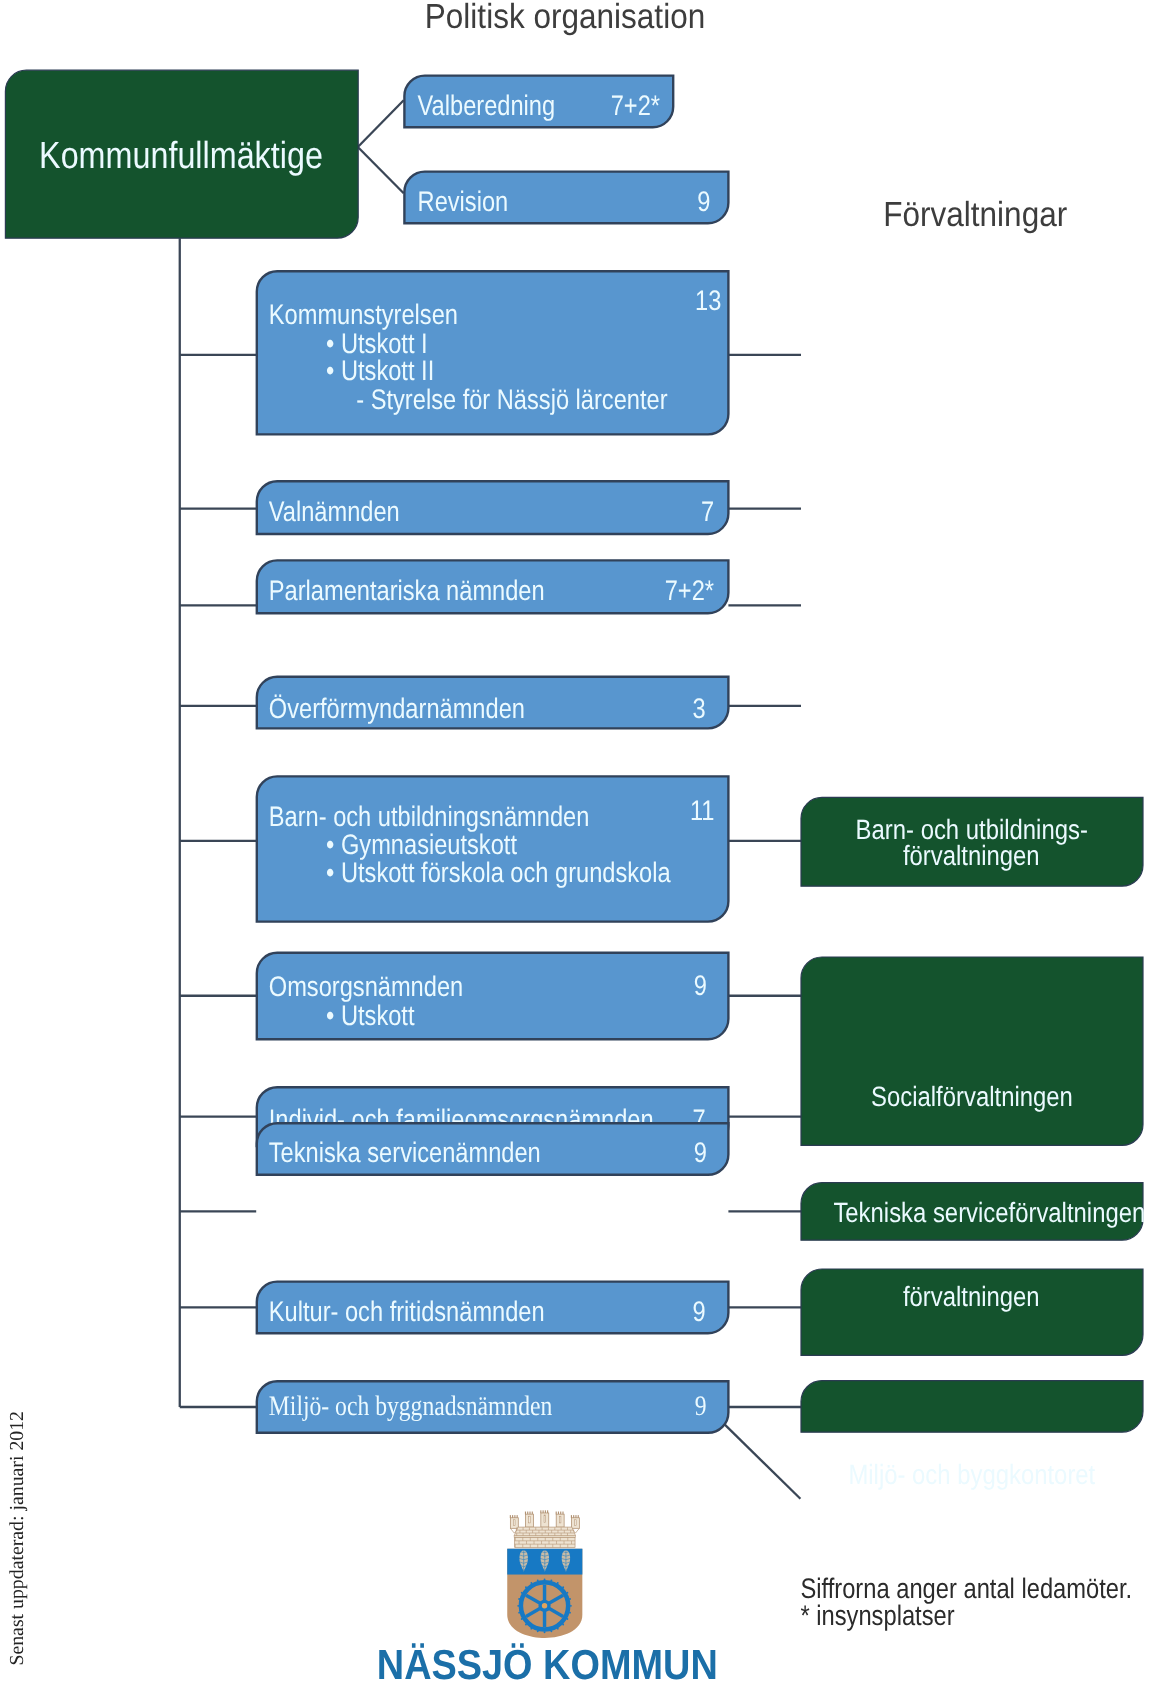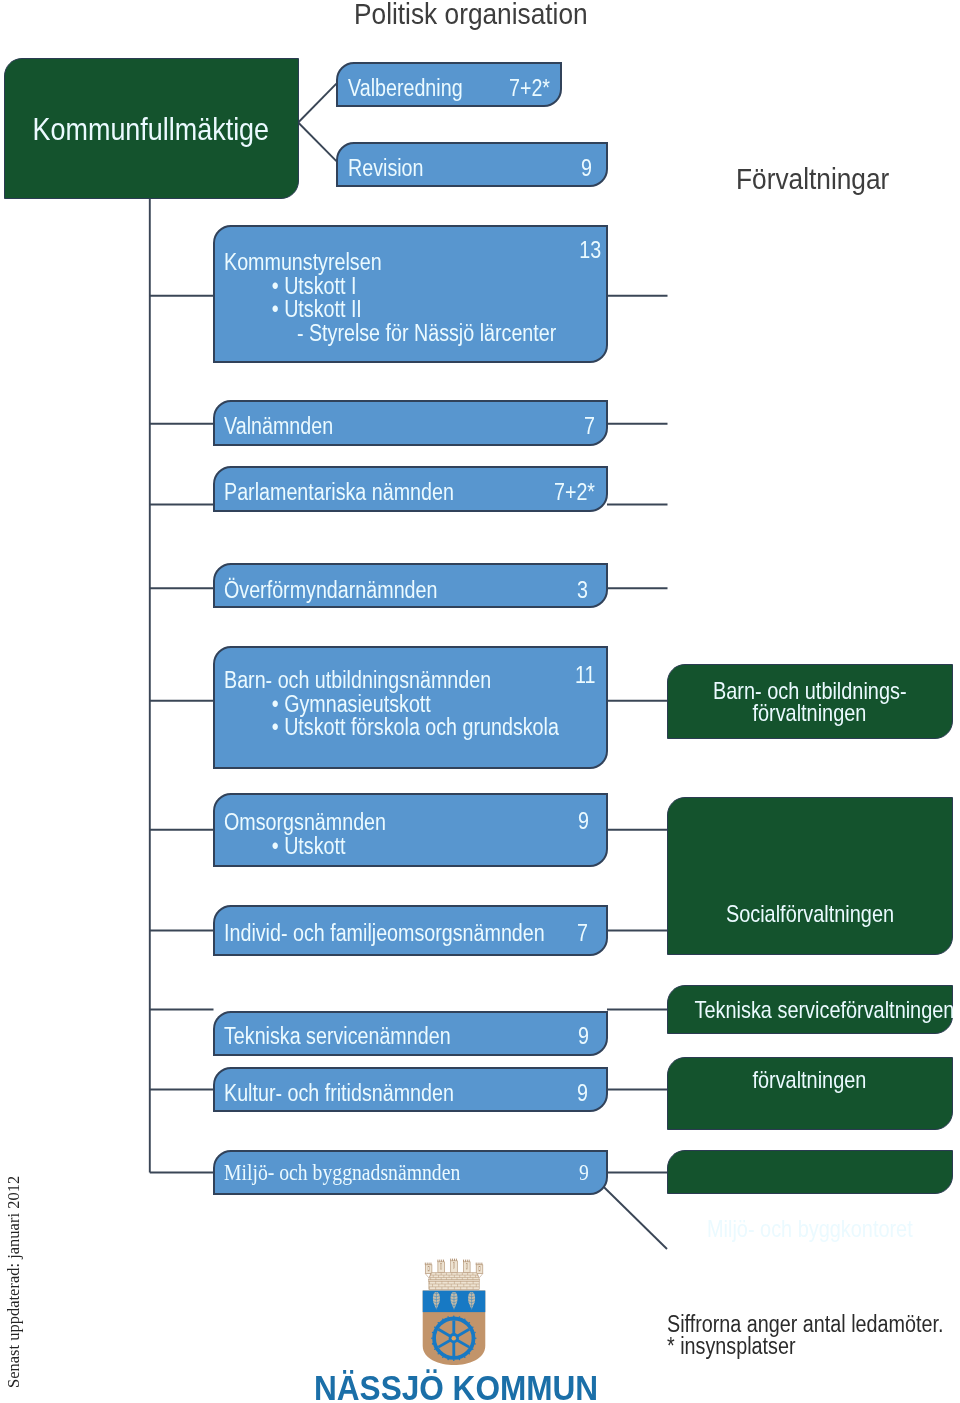--- a/index.html
+++ b/index.html
@@ -141,21 +141,21 @@
     <div class="cnt" style="top:15.9px;right:17.3px;">9</div>
   </div>
 
   <div class="node lt" style="left:212.5px;top:904.5px;width:395.4px;height:51.5px;">
     <div class="body" style="left:9.0px;top:15.7px;">
       <div class="nm">Individ- och familjeomsorgsnämnden</div>
     </div>
     <div class="cnt" style="top:15.7px;right:17.6px;">7</div>
   </div>
 
-  <div class="node lt" style="left:212.5px;top:1011px;width:395.4px;height:45.0px;">
+  <div class="node lt" style="left:212.5px;top:935px;width:395.4px;height:45.0px;">
     <div class="body" style="left:9.0px;top:11.8px;">
       <div class="nm">Tekniska servicenämnden</div>
     </div>
     <div class="cnt" style="top:11.8px;right:16.4px;">9</div>
   </div>
 
   <div class="node lt" style="left:212.5px;top:1067.0px;width:395.4px;height:45.0px;">
     <div class="body" style="left:9.0px;top:12.9px;">
       <div class="nm">Kultur- och fritidsnämnden</div>
     </div>

